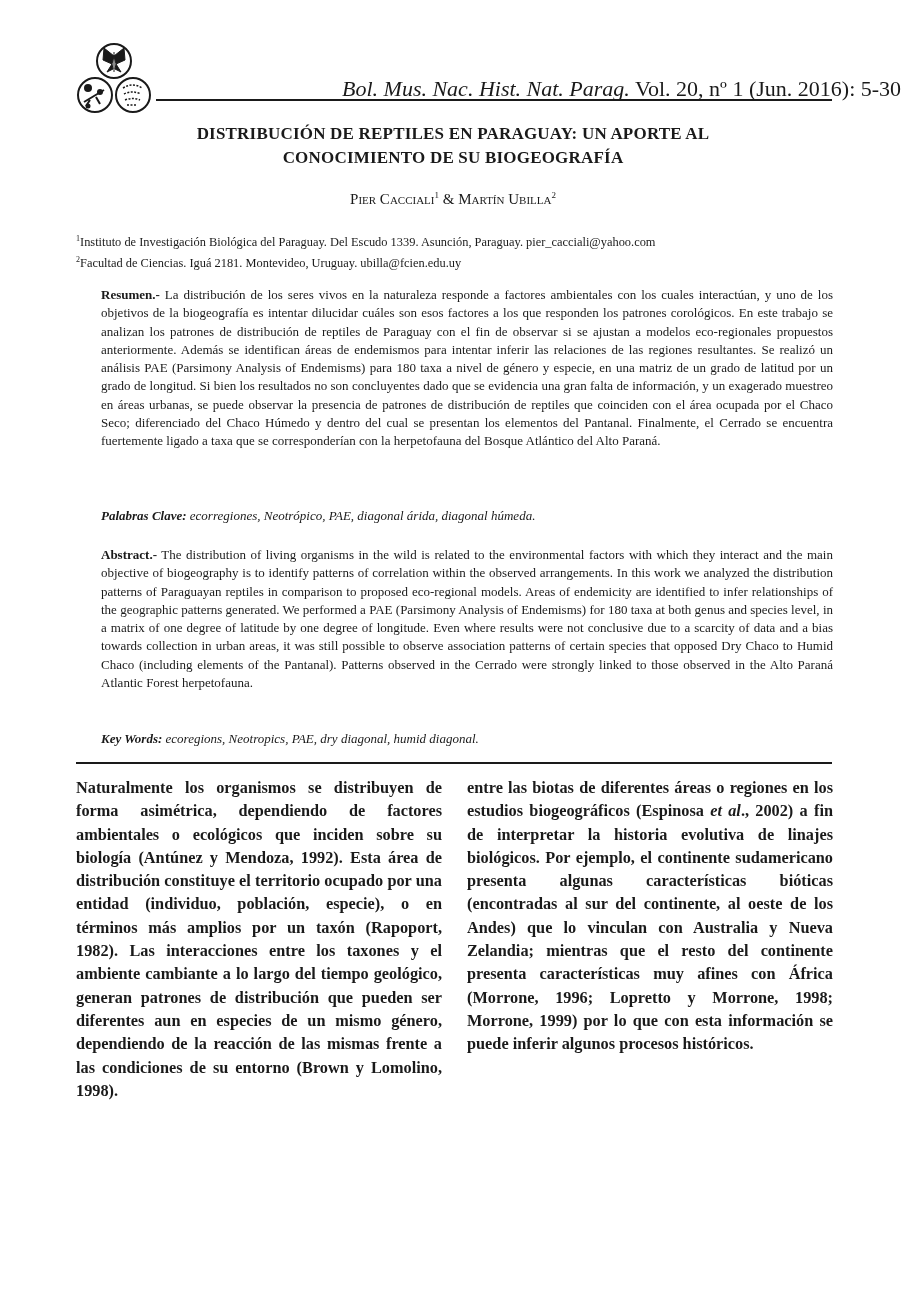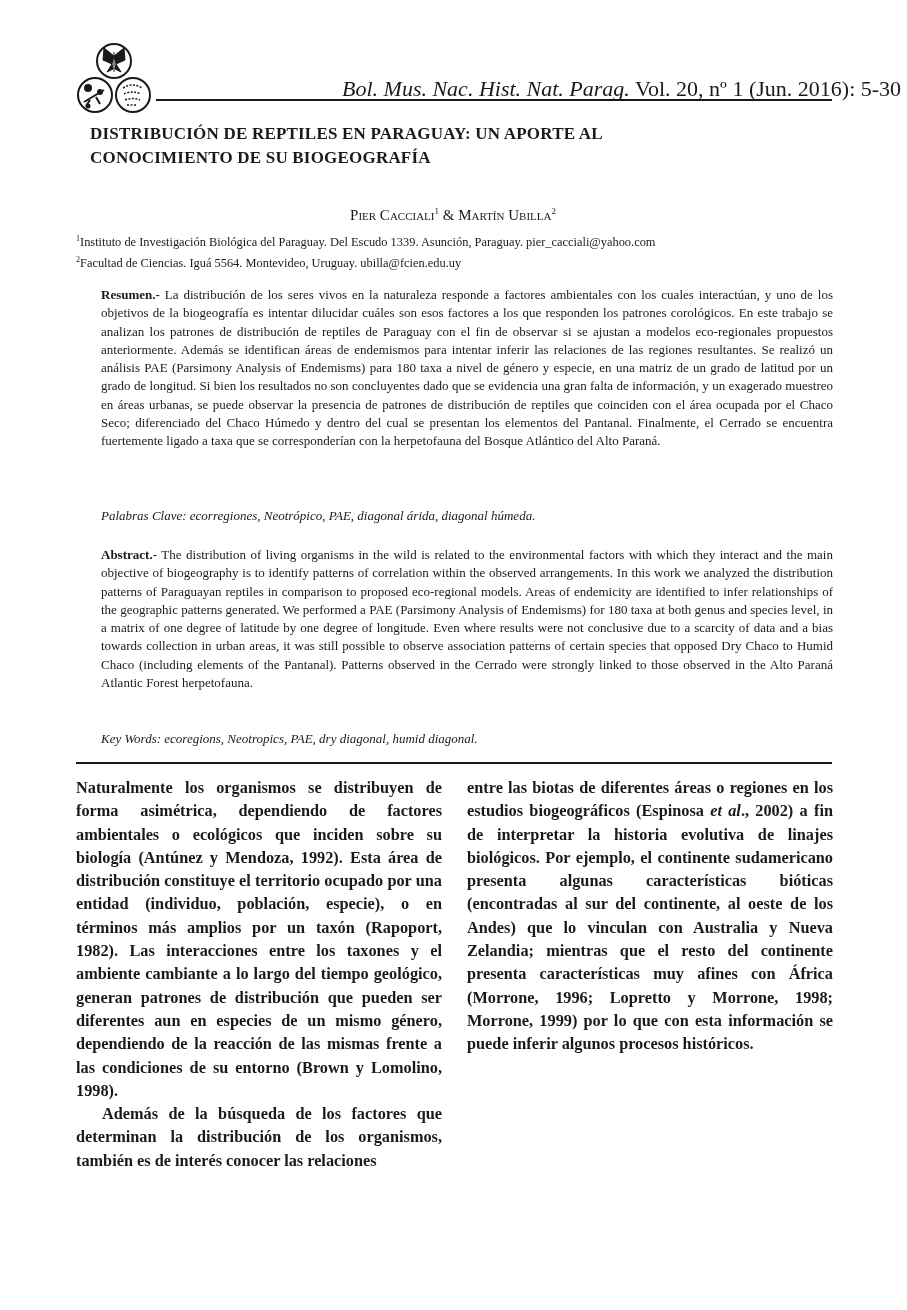--- a/index.html
+++ b/index.html
@@ -1,29 +1,29 @@
 <!DOCTYPE html>
 <html><head>
 <meta charset="utf-8">
 <style>
   html, body { margin: 0; padding: 0; background: #ffffff; }
   body { width: 907px; height: 1310px; position: relative; overflow: hidden; color: #1a1a1a; font-family: "Liberation Serif", "DejaVu Serif", serif; }
   .logo { position: absolute; left: 74px; top: 42px; width: 80px; height: 74px; }
   .journal { position: absolute; left: 342px; top: 76px; width: 490px; text-align: right; font-size: 22px; white-space: nowrap; }
   .journal i { font-style: italic; }
   .rule-top { position: absolute; left: 156px; top: 99px; width: 676px; height: 2px; background: #1a1a1a; }
-  .title { position: absolute; left: 90px; top: 122px; width: 726px; font-weight: bold; font-size: 17px; line-height: 24px; letter-spacing: 0.2px; }
-  .authors { position: absolute; left: 90px; top: 190px; width: 726px; text-align: center; font-size: 15px; font-variant: small-caps; margin-top: 16px; }
+  .title { position: absolute; left: 90px; top: 122px; width: 726px; text-align: center; font-weight: bold; font-size: 17px; line-height: 24px; letter-spacing: 0.2px; }
+  .authors { position: absolute; left: 90px; top: 190px; width: 726px; text-align: center; font-size: 15px; font-variant: small-caps; }
   .authors sup { font-size: 9px; }
   .affil { position: absolute; left: 76px; top: 230px; width: 760px; font-size: 12.4px; line-height: 18px; }
   .affil sup { font-size: 8px; }
   .abstract { position: absolute; left: 101px; width: 732px; font-size: 13px; line-height: 18.3px; text-align: justify; }
   .abstract b { font-weight: bold; }
   .kw { position: absolute; left: 101px; width: 732px; font-size: 13px; font-style: italic; }
-  .kw b { font-weight: normal; }
+  .kw b { font-weight: bold; }
   .rule-mid { position: absolute; left: 76px; top: 762px; width: 756px; height: 2px; background: #1a1a1a; }
   .col { position: absolute; top: 776px; width: 366px; font-size: 16.3px; line-height: 23.3px; text-align: justify; }
   .col p { margin: 0; font-weight: bold; }
   .col p.indent { text-indent: 26px; }
   .col-left { left: 76px; }
   .col-right { left: 467px; }
 </style>
 </head>
 <body>
 
@@ -47,31 +47,30 @@
 
 <div class="title">
   <div>DISTRIBUCIÓN DE REPTILES EN PARAGUAY: UN APORTE AL</div>
   <div>CONOCIMIENTO DE SU BIOGEOGRAFÍA</div>
 </div>
 
 <div class="authors"><span>Pier Cacciali</span><sup>1</sup><span> &amp; </span><span>Martín Ubilla</span><sup>2</sup></div>
 
 <div class="affil">
   <div><sup>1</sup><span>Instituto de Investigación Biológica del Paraguay. Del Escudo 1339. Asunción, Paraguay. pier_cacciali@yahoo.com</span></div>
-  <div><sup>2</sup><span>Facultad de Ciencias. Iguá 5564. Montevideo, Uruguay. ubilla@fcien.edu.uy</span></div>
+  <div><sup>2</sup><span>Facultad de Ciencias. Iguá 2181. Montevideo, Uruguay. ubilla@fcien.edu.uy</span></div>
 </div>
 
 <div class="abstract" style="top:286px;"><b>Resumen.-</b><span> La distribución de los seres vivos en la naturaleza responde a factores ambientales con los cuales interactúan, y uno de los objetivos de la biogeografía es intentar dilucidar cuáles son esos factores a los que responden los patrones corológicos. En este trabajo se analizan los patrones de distribución de reptiles de Paraguay con el fin de observar si se ajustan a modelos eco-regionales propuestos anteriormente. Además se identifican áreas de endemismos para intentar inferir las relaciones de las regiones resultantes. Se realizó un análisis PAE (Parsimony Analysis of Endemisms) para 180 taxa a nivel de género y especie, en una matriz de un grado de latitud por un grado de longitud. Si bien los resultados no son concluyentes dado que se evidencia una gran falta de información, y un exagerado muestreo en áreas urbanas, se puede observar la presencia de patrones de distribución de reptiles que coinciden con el área ocupada por el Chaco Seco; diferenciado del Chaco Húmedo y dentro del cual se presentan los elementos del Pantanal. Finalmente, el Cerrado se encuentra fuertemente ligado a taxa que se corresponderían con la herpetofauna del Bosque Atlántico del Alto Paraná.</span></div>
 <div class="kw" style="top:508px;"><b>Palabras Clave:</b><span> ecorregiones, Neotrópico, PAE, diagonal árida, diagonal húmeda.</span></div>
 
 <div class="abstract" style="top:546px;"><b>Abstract.-</b><span> The distribution of living organisms in the wild is related to the environmental factors with which they interact and the main objective of biogeography is to identify patterns of correlation within the observed arrangements. In this work we analyzed the distribution patterns of Paraguayan reptiles in comparison to proposed eco-regional models. Areas of endemicity are identified to infer relationships of the geographic patterns generated. We performed a PAE (Parsimony Analysis of Endemisms) for 180 taxa at both genus and species level, in a matrix of one degree of latitude by one degree of longitude. Even where results were not conclusive due to a scarcity of data and a bias towards collection in urban areas, it was still possible to observe association patterns of certain species that opposed Dry Chaco to Humid Chaco (including elements of the Pantanal). Patterns observed in the Cerrado were strongly linked to those observed in the Alto Paraná Atlantic Forest herpetofauna.</span></div>
 <div class="kw" style="top:731px;"><b>Key Words:</b><span> ecoregions, Neotropics, PAE, dry diagonal, humid diagonal.</span></div>
 
 <div class="rule-mid"></div>
 
 <div class="col col-left">
   <p>Naturalmente los organismos se distribuyen de forma asimétrica, dependiendo de factores ambientales o ecológicos que inciden sobre su biología (Antúnez y Mendoza, 1992). Esta área de distribución constituye el territorio ocupado por una entidad (individuo, población, especie), o en términos más amplios por un taxón (Rapoport, 1982). Las interacciones entre los taxones y el ambiente cambiante a lo largo del tiempo geológico, generan patrones de distribución que pueden ser diferentes aun en especies de un mismo género, dependiendo de la reacción de las mismas frente a las condiciones de su entorno (Brown y Lomolino, 1998).</p>
-  <p class="indent">Además de la búsqueda de los factores que determinan la distribución de los organismos, también es de interés conocer las relaciones</p>
 </div>
 
 <div class="col col-right">
   <p><span>entre las biotas de diferentes áreas o regiones en los estudios biogeográficos (Espinosa </span><i>et al</i><span>., 2002) a fin de interpretar la historia evolutiva de linajes biológicos. Por ejemplo, el continente sudamericano presenta algunas características bióticas (encontradas al sur del continente, al oeste de los Andes) que lo vinculan con Australia y Nueva Zelandia; mientras que el resto del continente presenta características muy afines con África (Morrone, 1996; Lopretto y Morrone, 1998; Morrone, 1999) por lo que con esta información se puede inferir algunos procesos históricos.</span></p>
 </div>
 
 </body></html>

